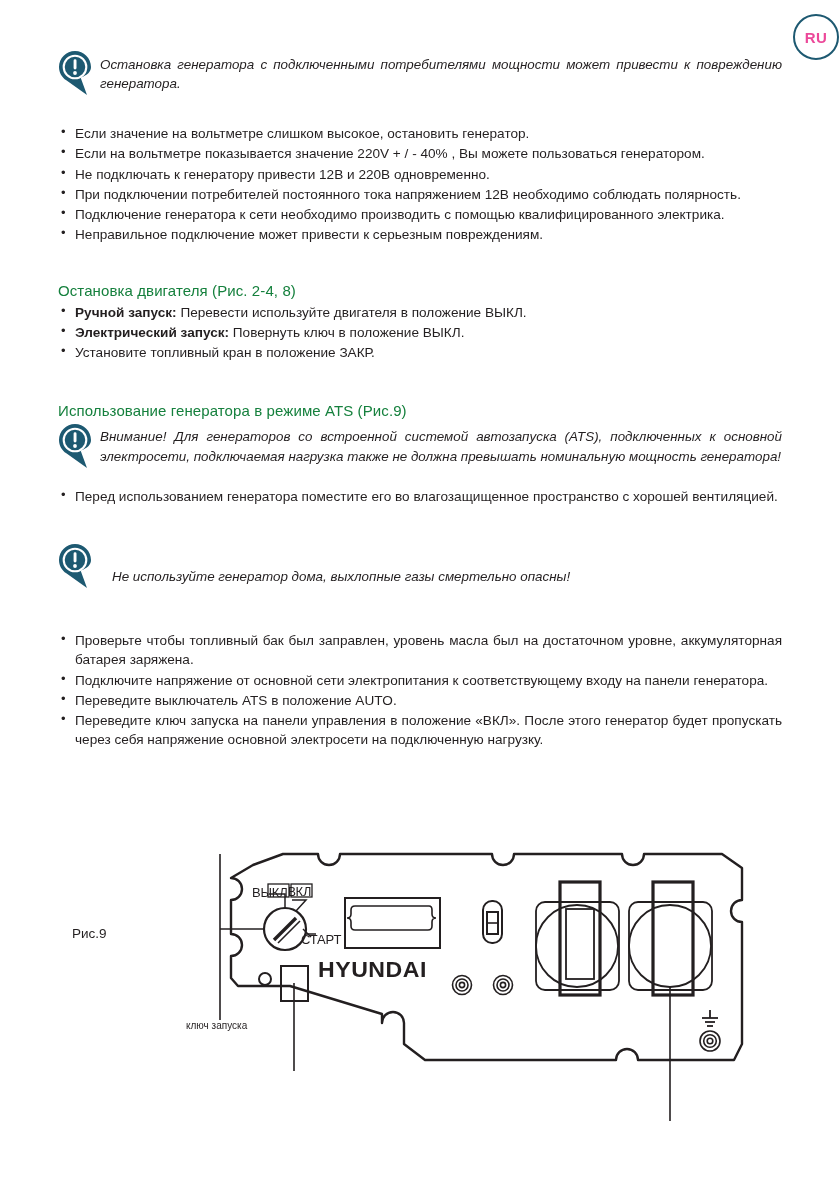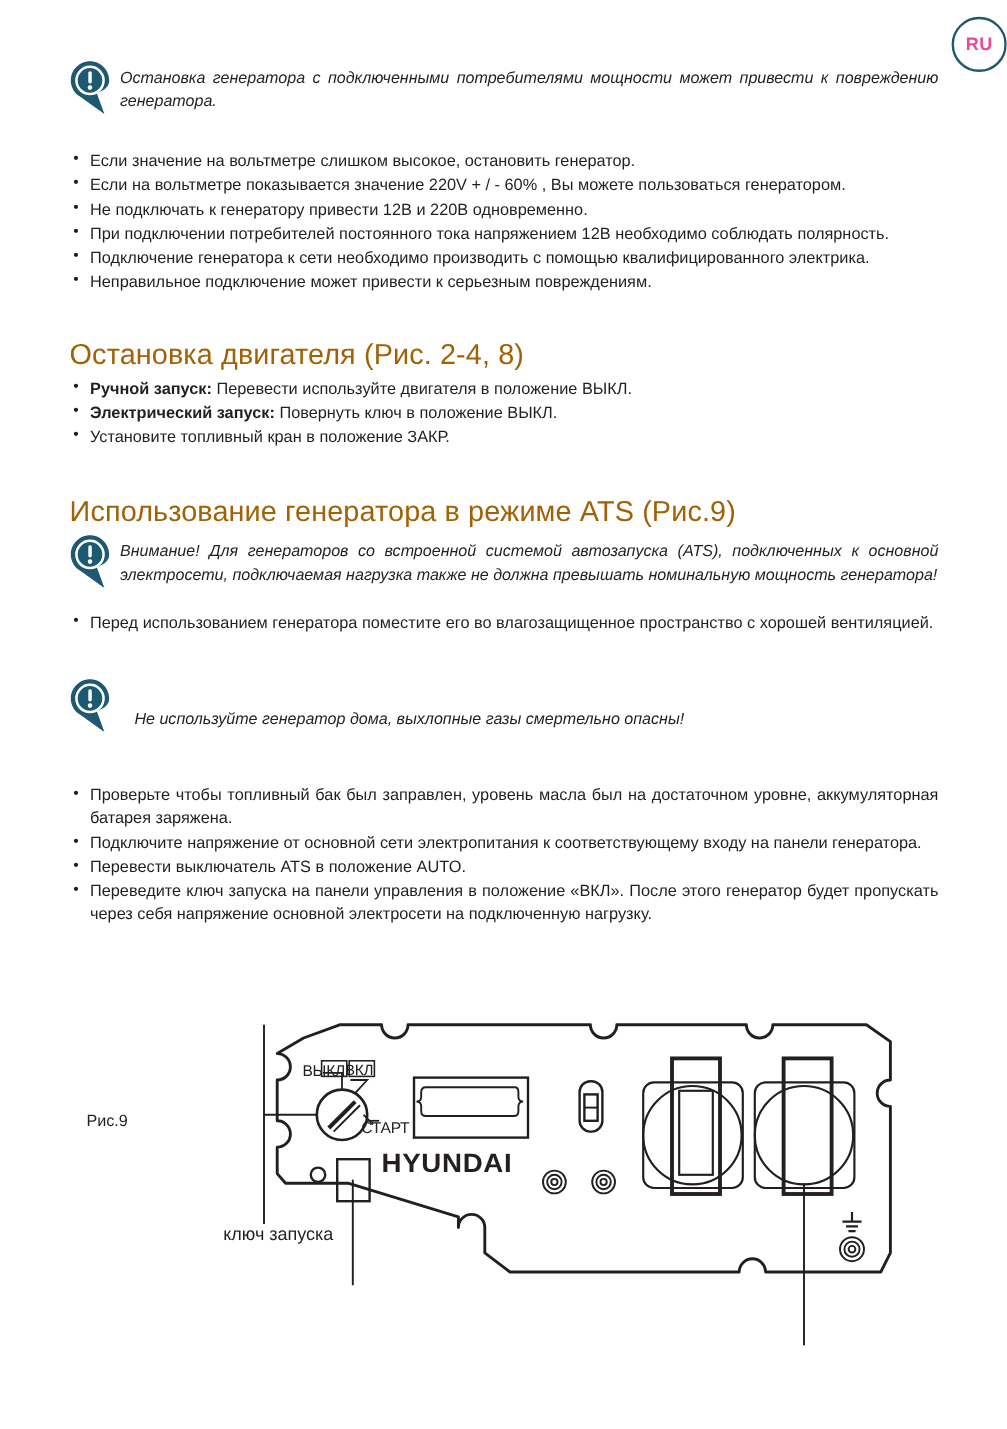--- a/index.html
+++ b/index.html
@@ -84,22 +84,22 @@
     left: 3px;
     top: -1px;
     font-size: 13px;
     color: #231f20;
   }
   ul.bl li b { font-weight: bold; }
   .nj { text-align: left; }
 
   
   h2.sec {
-    color: #a16207;
-    font-size: 24px;
+    color: #15803d;
+    font-size: 15px;
     font-weight: normal;
     margin: 0 0 4px 0;
     letter-spacing: .1px;
   }
 
   
   .sp-28 { height: 28px; }
   .sp-22 { height: 22px; }
   .sp-18 { height: 18px; }
   .sp-14 { height: 14px; }
@@ -118,21 +118,21 @@
     position: absolute;
     left: 72px;
     top: 88px;
     font-size: 13.5px;
     color: #231f20;
   }
   .callout-label {
     position: absolute;
     left: 186px;
     top: 1020px;
-    font-size: 15px;
+    font-size: 10px;
     color: #231f20;
   }
   .hyundai-logo {
     position: absolute;
     left: 318px;
     top: 957px;
     font-size: 22px;
     font-weight: bold;
     letter-spacing: .5px;
     color: #231f20;
@@ -168,21 +168,21 @@
         <circle cx="17" cy="23" r="1.9" fill="#ffffff"></circle>
       </svg>
     </div>
     <div class="warn-text">Остановка генератора с подключенными потребителями мощности может привести к повреждению генератора.</div>
   </div>
 
   <div class="sp-28"></div>
 
   <ul class="bl">
     <li>Если значение на вольтметре слишком высокое, остановить генератор.</li>
-    <li>Если на вольтметре показывается значение 220V + / - 60% , Вы можете пользоваться генератором.</li>
+    <li>Если на вольтметре показывается значение 220V + / - 40% , Вы можете пользоваться генератором.</li>
     <li>Не подключать к генератору привести 12В и 220В одновременно.</li>
     <li>При подключении потребителей постоянного тока напряжением 12В необходимо соблюдать полярность.</li>
     <li>Подключение генератора к сети необходимо производить с помощью квалифицированного электрика.</li>
     <li class="nj">Неправильное подключение может привести к серьезным повреждениям.</li>
   </ul>
 
   <div class="sp-28"></div>
   <div class="sp-8"></div>
 
   <h2 class="sec">Остановка двигателя (Рис. 2-4, 8)</h2>
@@ -229,21 +229,21 @@
     </div>
     <div class="warn-text" style="padding-top:22px; padding-left:12px;">Не используйте генератор дома, выхлопные газы смертельно опасны!</div>
   </div>
 
   <div class="sp-28"></div>
   <div class="sp-14"></div>
 
   <ul class="bl">
     <li>Проверьте чтобы топливный бак был заправлен, уровень масла был на достаточном уровне, аккумуляторная батарея заряжена.</li>
     <li>Подключите напряжение от основной сети электропитания к соответствующему входу на панели генератора.</li>
-    <li class="nj">Перевести выключатель ATS в положение AUTO.</li>
+    <li class="nj">Переведите выключатель ATS в положение AUTO.</li>
     <li>Переведите ключ запуска на панели управления в положение «ВКЛ». После этого генератор будет пропускать через себя напряжение основной электросети на подключенную нагрузку.</li>
   </ul>
 
 </div>
 
 <div class="figure-wrap">
 
   <svg width="839" height="300" viewBox="0 0 839 300">
     <g fill="none" stroke="#231f20" stroke-width="2.4" stroke-linejoin="round" stroke-linecap="round">
 

